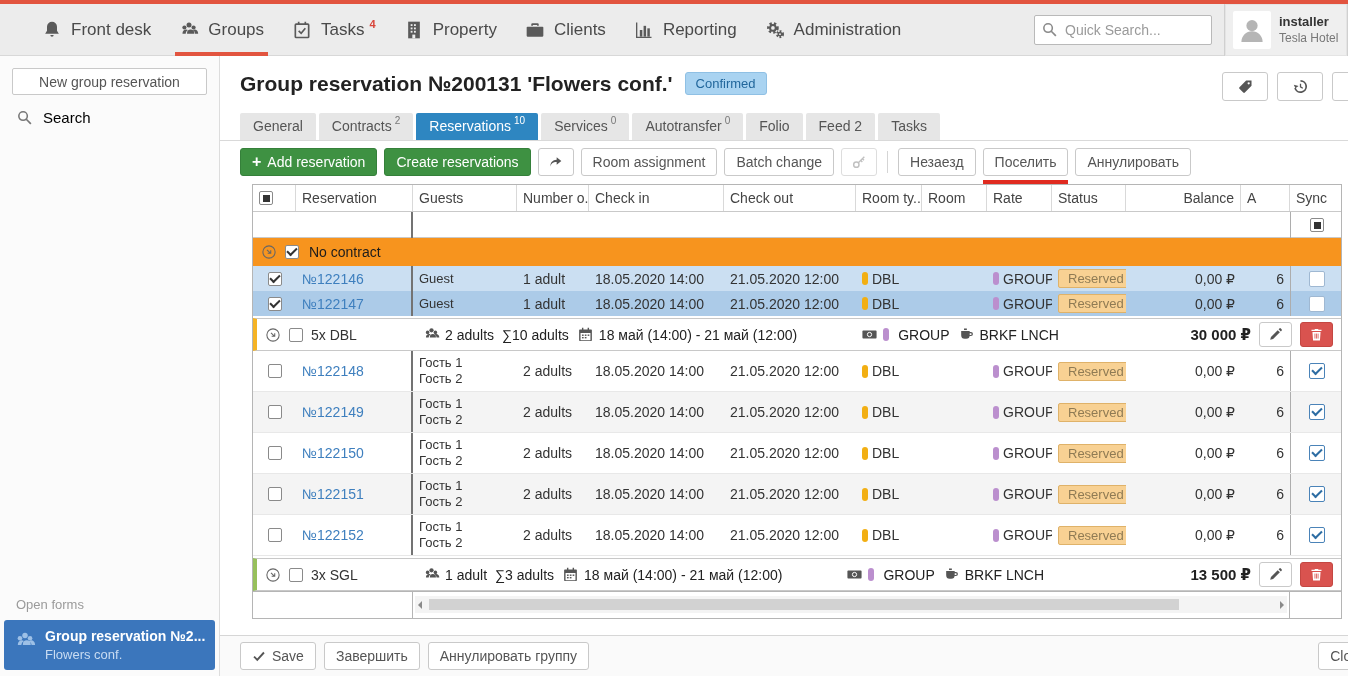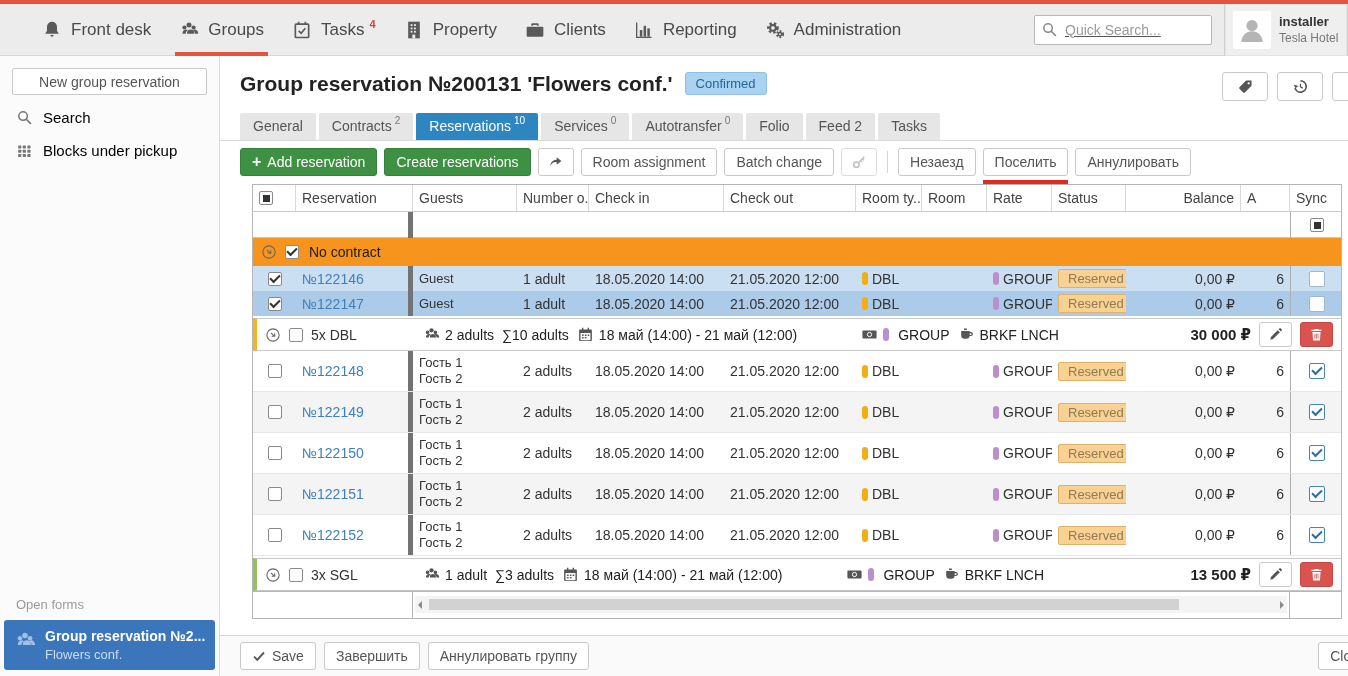--- a/index.html
+++ b/index.html
@@ -10,21 +10,21 @@
   
   .topline { height:4px; background:#E2543F; }
   .navbar { height:52px; background:#ececec; border-bottom:1px solid #d8d8d8; display:flex; align-items:center; padding-left:28px; }
   .nav-item { position:relative; display:flex; align-items:center; gap:9px; height:52px; padding:0 14px; color:#4a4a4a; font-size:17px; cursor:pointer; }
   .nav-item .ic { width:20px; height:20px; color:#5a5a5a; }
   .nav-item.active::after { content:""; position:absolute; left:10px; right:10px; bottom:0; height:4px; background:#E2543F; }
   .nbadge { font-size:11px; color:#d9453a; margin:-12px 0 0 -4px; font-weight:bold; }
   .nbadge:empty { display:none; }
   .nav-spacer { flex:1; }
   .qsearch { position:relative; margin-right:12px; }
-  .qsearch input { width:178px; height:30px; border:1px solid #b9b9b9; border-radius:2px; padding:0 8px 0 30px; font-size:14px; color:#555; background:#fff; outline:none; font-family:inherit;text-decoration:underline; }
+  .qsearch input { width:178px; height:30px; border:1px solid #b9b9b9; border-radius:2px; padding:0 8px 0 30px; font-size:14px; color:#555; background:#fff; outline:none; font-family:inherit; }
   .qsearch input::placeholder { color:#9a9a9a; }
   .qsearch .ic { position:absolute; left:7px; top:6px; width:17px; height:17px; color:#8a8a8a; }
   .usercard { height:52px; width:124px; background:#efefef; border-left:1px solid #d0d0d0; border-right:1px solid #d0d0d0; box-shadow:0 0 0 1px #e4e4e4 inset; display:flex; align-items:center; gap:8px; padding:0 8px; }
   .avatar { width:38px; height:38px; background:#fff; border-radius:2px; display:flex; align-items:center; justify-content:center; color:#b5b5b5; }
   .avatar .ic { width:30px; height:30px; }
   .uname { font-size:13px; font-weight:bold; color:#333; }
   .uhotel { font-size:12px; color:#777; margin-top:2px; }
 
   
   .cols { display:flex; height:620px; }
@@ -74,21 +74,21 @@
   .rtable { width:1090px; border:1px solid #b5b5b5; }
   .vstrip { width:12px; border:1px solid #ccc; border-left:none; background:#fcfcfc; }
   .grid { display:grid; grid-template-columns:43px 117px 104px 72px 135px 132px 66px 65px 65px 74px 115px 49px 53px; align-items:center; }
   .c { padding:0 6px; font-size:14px; color:#333; white-space:nowrap; overflow:hidden; height:100%; display:flex; align-items:center; }
   .c.r { justify-content:flex-end; }
   .thead .c { height:26px; border-right:1px solid #d9d9d9; color:#444; }
   .thead .c:last-child { border-right:none; }
   .thead { border-bottom:1px solid #c9c9c9; }
   .frow { height:26px; border-bottom:1px solid #c9c9c9; }
   .frow .c { height:26px; }
-  .fz1 { border-right:5px solid #737373; }
+  .fz1 { border-right:2px solid #737373; }
   .fz2 { border-left:1px solid #adadad; }
 
   .cb { width:14px; height:14px; border:1px solid #8a8a8a; background:#fff; border-radius:2px; display:inline-flex; align-items:center; justify-content:center; cursor:pointer; flex:none; }
   .cb.on::after { content:""; width:8px; height:4px; border-left:2px solid #333; border-bottom:2px solid #333; transform:rotate(-45deg) translate(1px,-1px); }
   .cb.ind::after { content:""; width:7px; height:7px; background:#333; }
   .cb.sync { width:16px; height:16px; border-color:#9fb8d2; }
   .cb.sync.on { border-color:#4a83b8; }
   .cb.sync.on::after { border-color:#2d6da3; }
 
   .grow { display:flex; align-items:center; gap:8px; padding:0 8px; cursor:pointer; }
@@ -328,26 +328,20 @@
 </div>
 
 <div class="cols">
   <div class="sidebar">
     <button class="sb-btn">New group reservation</button>
     <div class="sb-item">
         <svg class="ic">
           <use href="#i-search"></use>
         </svg>
         <span>Search</span>
-      </div>
-    <div class="sb-item">
-        <svg class="ic">
-          <use href="#i-grid"></use>
-        </svg>
-        <span>Blocks under pickup</span>
       </div>
     <div class="sb-bottom">
       <div class="openforms-label">Open forms</div>
       <div class="openform-card">
         <svg class="ic">
             <use href="#i-users"></use>
           </svg>
         <div style="min-width:0">
           <div class="of-title">Group reservation №2...</div>
           <div class="of-sub">Flowers conf.</div>

